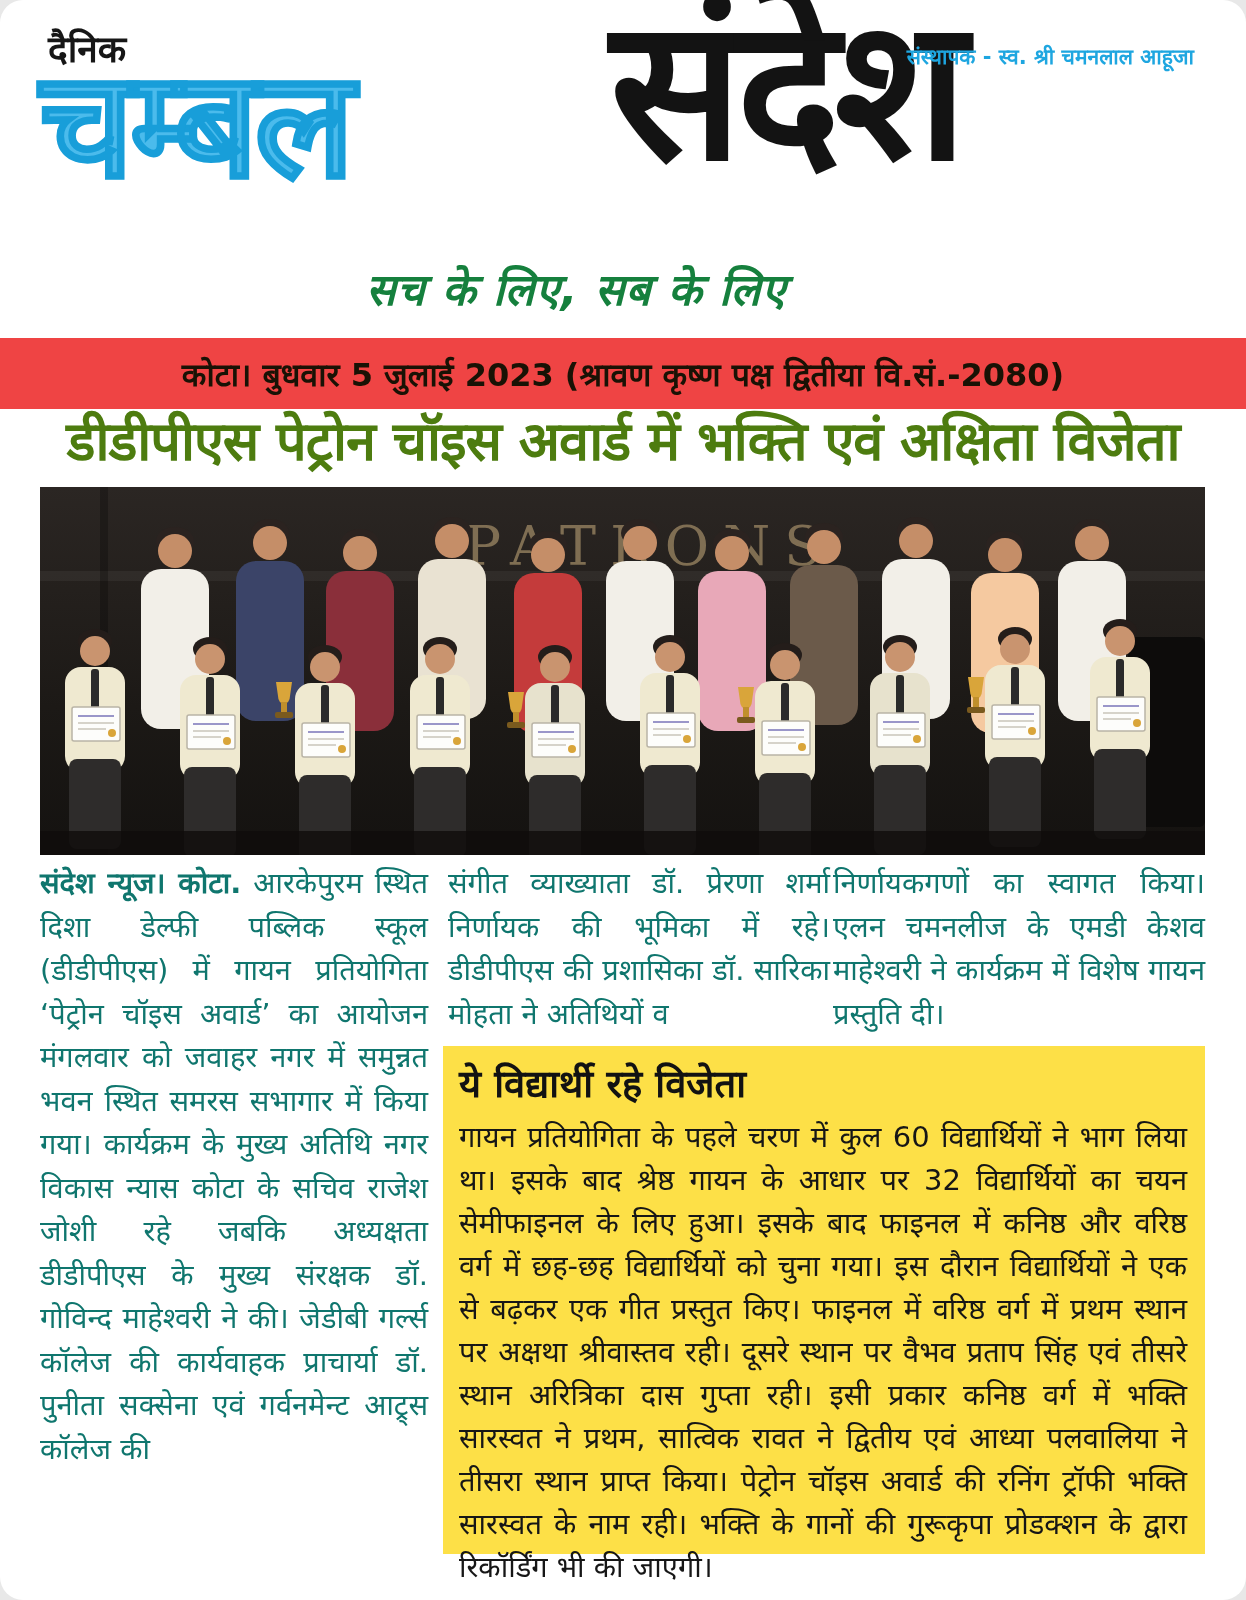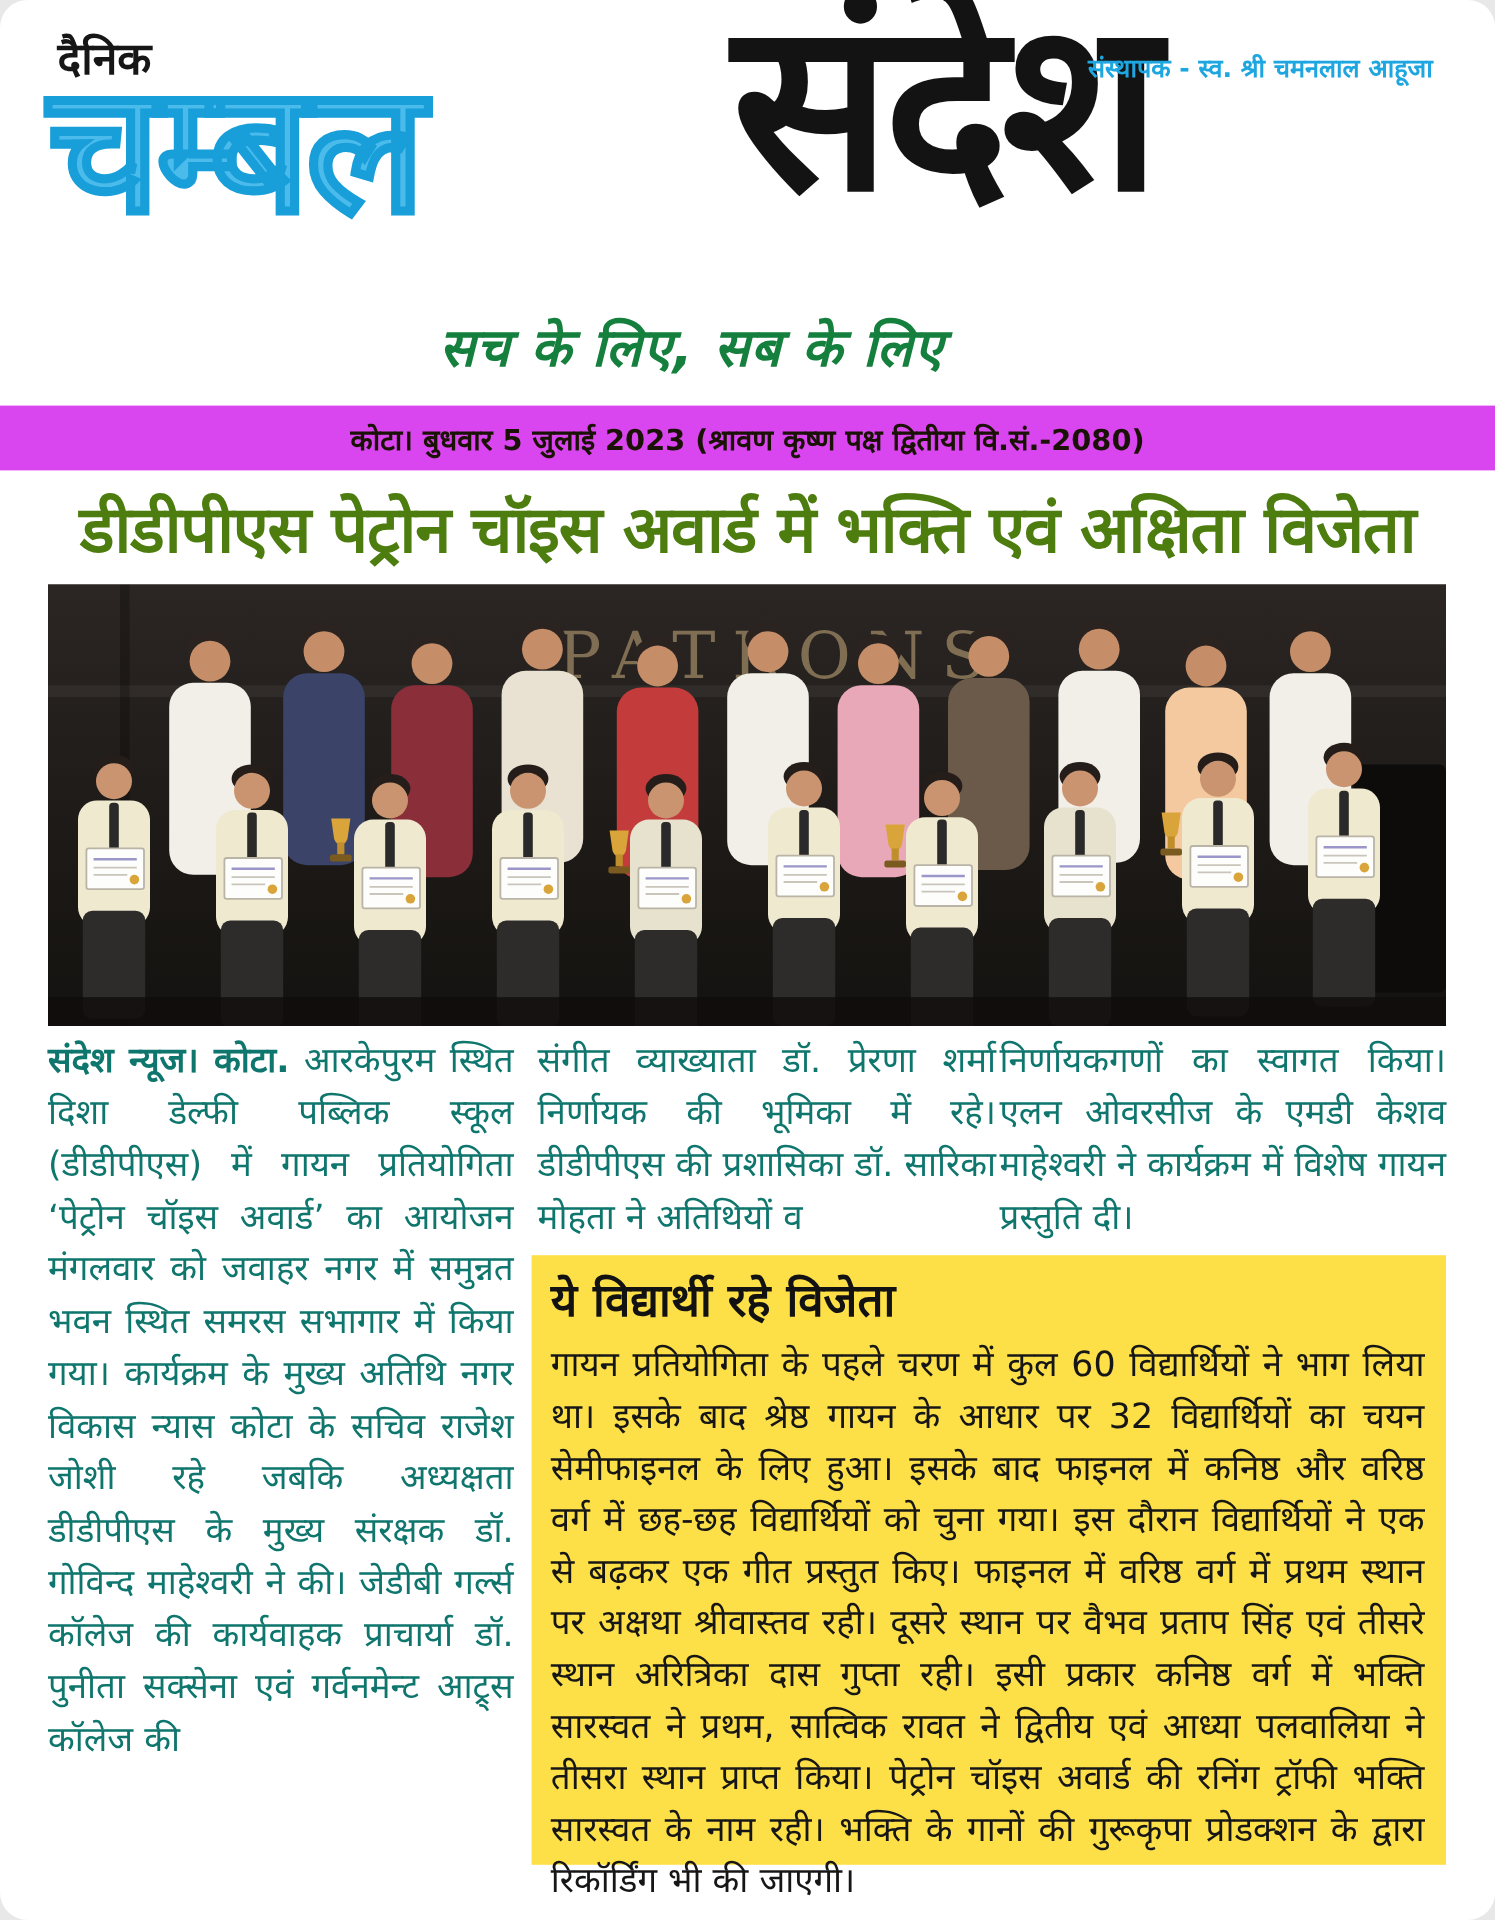--- a/index.html
+++ b/index.html
@@ -17,23 +17,23 @@
     color:#4bbbec;-webkit-text-stroke:3px #189ed9;letter-spacing:-4px;
   }
   .title-black{
     position:absolute;left:610px;top:-52px;width:620px;
     font-size:196px;line-height:1.45;font-weight:bold;color:#131313;letter-spacing:-6px;
   }
   .founder-line{position:absolute;right:52px;top:42px;font-size:21px;font-weight:bold;color:#1ea6e0;}
   .tagline{position:absolute;left:366px;top:258px;font-size:44px;font-weight:bold;color:#15803d;letter-spacing:1px;font-style:italic;}
   
   .date-bar{
-    position:absolute;left:0;top:338px;width:1246px;height:54px;background:#d946ef;
+    position:absolute;left:0;top:338px;width:1246px;height:71px;background:#ef4444;
     display:flex;align-items:center;justify-content:center;
-    font-size:24px;font-weight:bold;color:#191205;
+    font-size:32px;font-weight:bold;color:#191205;
   }
   
   .headline{
     position:absolute;left:20px;top:396px;width:1206px;height:86px;
     display:flex;align-items:center;justify-content:center;
     font-size:54px;font-weight:bold;color:#4d7c0f;letter-spacing:-1px;white-space:nowrap;
   }
   
   .photo{position:absolute;left:40px;top:487px;width:1165px;height:368px;background:#201c19;}
   .photo svg{display:block;width:100%;height:100%;}
@@ -154,21 +154,21 @@
   </div>
 
   <div class="article">
     <div class="col col1">
       <b>संदेश न्यूज। कोटा.</b><span> आरकेपुरम स्थित दिशा डेल्फी पब्लिक स्कूल (डीडीपीएस) में गायन प्रतियोगिता ‘पेट्रोन चॉइस अवार्ड’ का आयोजन मंगलवार को जवाहर नगर में समुन्नत भवन स्थित समरस सभागार में किया गया। कार्यक्रम के मुख्य अतिथि नगर विकास न्यास कोटा के सचिव राजेश जोशी रहे जबकि अध्यक्षता डीडीपीएस के मुख्य संरक्षक डॉ. गोविन्द माहेश्वरी ने की। जेडीबी गर्ल्स कॉलेज की कार्यवाहक प्राचार्या डॉ. पुनीता सक्सेना एवं गर्वनमेन्ट आट्र्स कॉलेज की</span>
     </div>
     <div class="col col2">
       <span>संगीत व्याख्याता डॉ. प्रेरणा शर्मा निर्णायक की भूमिका में रहे। डीडीपीएस की प्रशासिका डॉ. सारिका मोहता ने अतिथियों व</span>
     </div>
     <div class="col col3">
-      <span>निर्णायकगणों का स्वागत किया। एलन ओवरसीज के एमडी केशव माहेश्वरी ने कार्यक्रम में विशेष गायन प्रस्तुति दी।</span>
+      <span>निर्णायकगणों का स्वागत किया। एलन चमनलीज के एमडी केशव माहेश्वरी ने कार्यक्रम में विशेष गायन प्रस्तुति दी।</span>
     </div>
 
     <div class="winners-box">
       <div class="winners-title">ये विद्यार्थी रहे विजेता</div>
       <div class="winners-text">गायन प्रतियोगिता के पहले चरण में कुल 60 विद्यार्थियों ने भाग लिया था। इसके बाद श्रेष्ठ गायन के आधार पर 32 विद्यार्थियों का चयन सेमीफाइनल के लिए हुआ। इसके बाद फाइनल में कनिष्ठ और वरिष्ठ वर्ग में छह-छह विद्यार्थियों को चुना गया। इस दौरान विद्यार्थियों ने एक से बढ़कर एक गीत प्रस्तुत किए। फाइनल में वरिष्ठ वर्ग में प्रथम स्थान पर अक्षथा श्रीवास्तव रही। दूसरे स्थान पर वैभव प्रताप सिंह एवं तीसरे स्थान अरित्रिका दास गुप्ता रही। इसी प्रकार कनिष्ठ वर्ग में भक्ति सारस्वत ने प्रथम, सात्विक रावत ने द्वितीय एवं आध्या पलवालिया ने तीसरा स्थान प्राप्त किया। पेट्रोन चॉइस अवार्ड की रनिंग ट्रॉफी भक्ति सारस्वत के नाम रही। भक्ति के गानों की गुरूकृपा प्रोडक्शन के द्वारा रिकॉर्डिंग भी की जाएगी।</div>
     </div>
   </div>
 
 </div>
 

